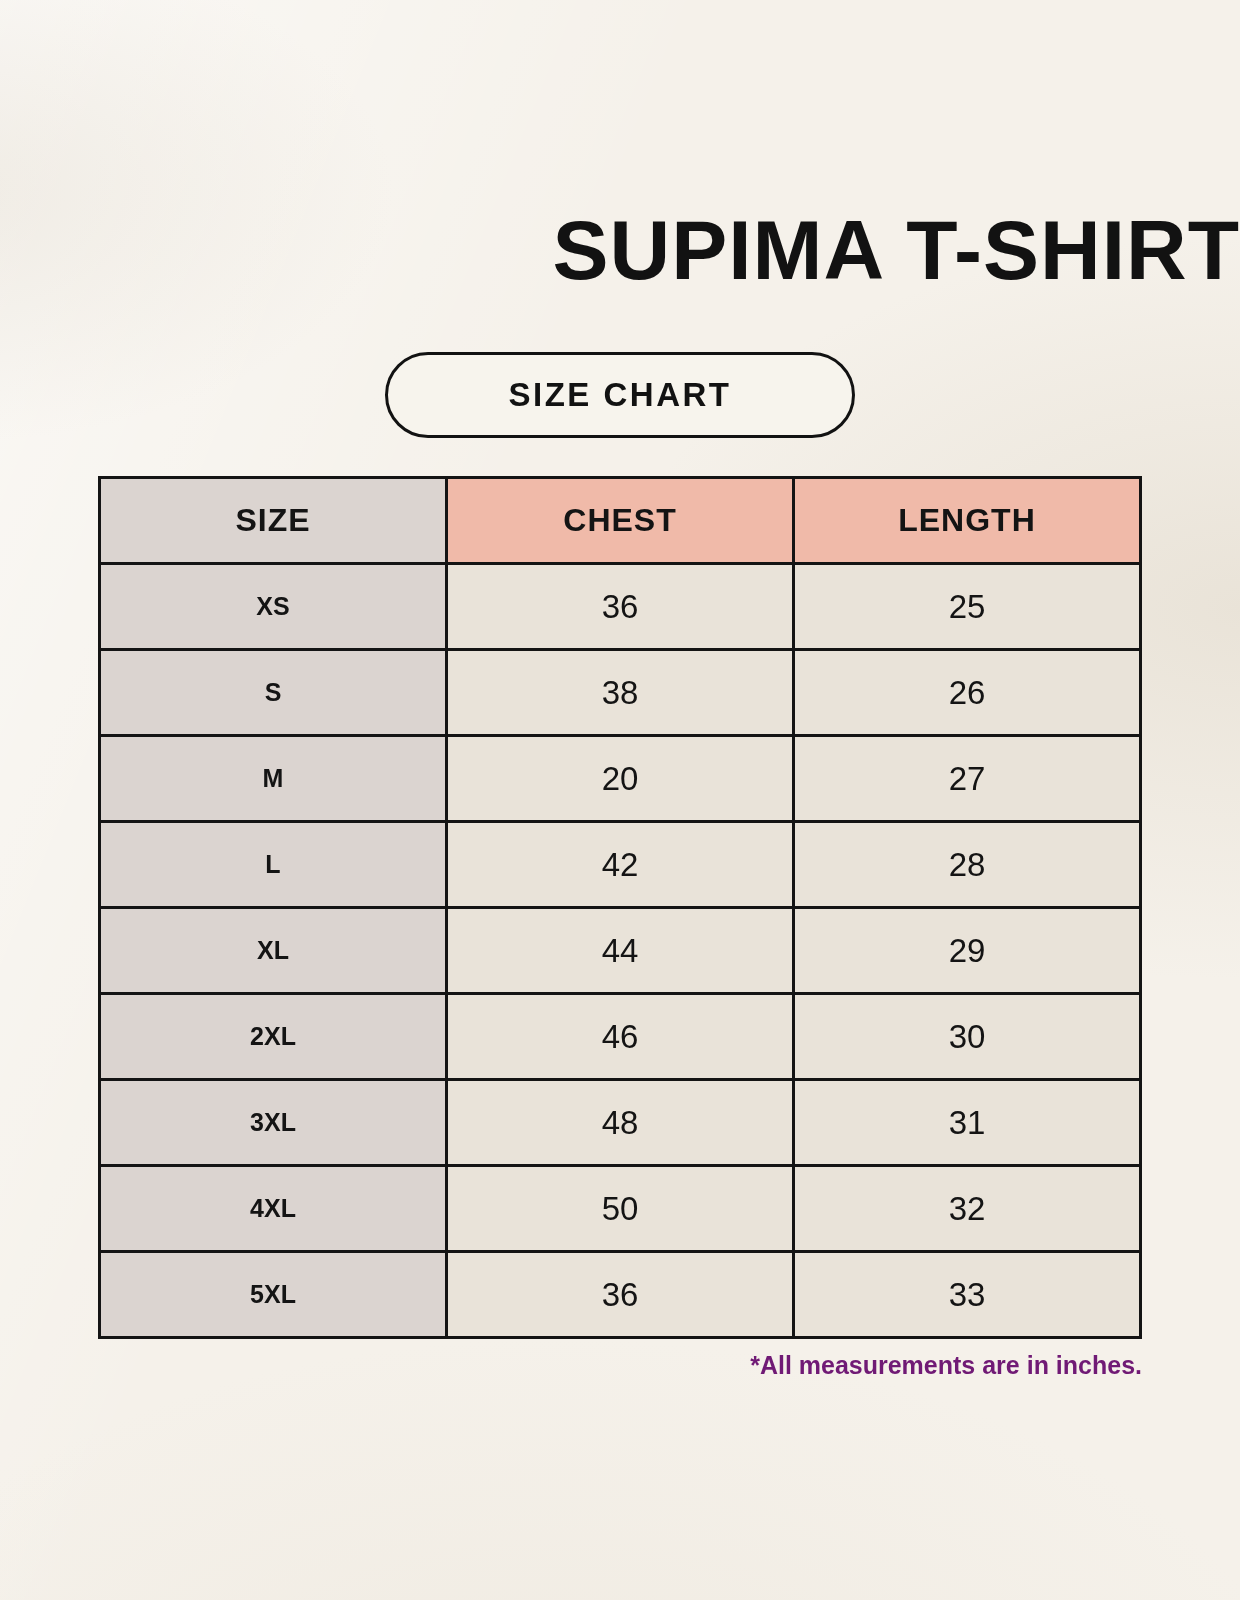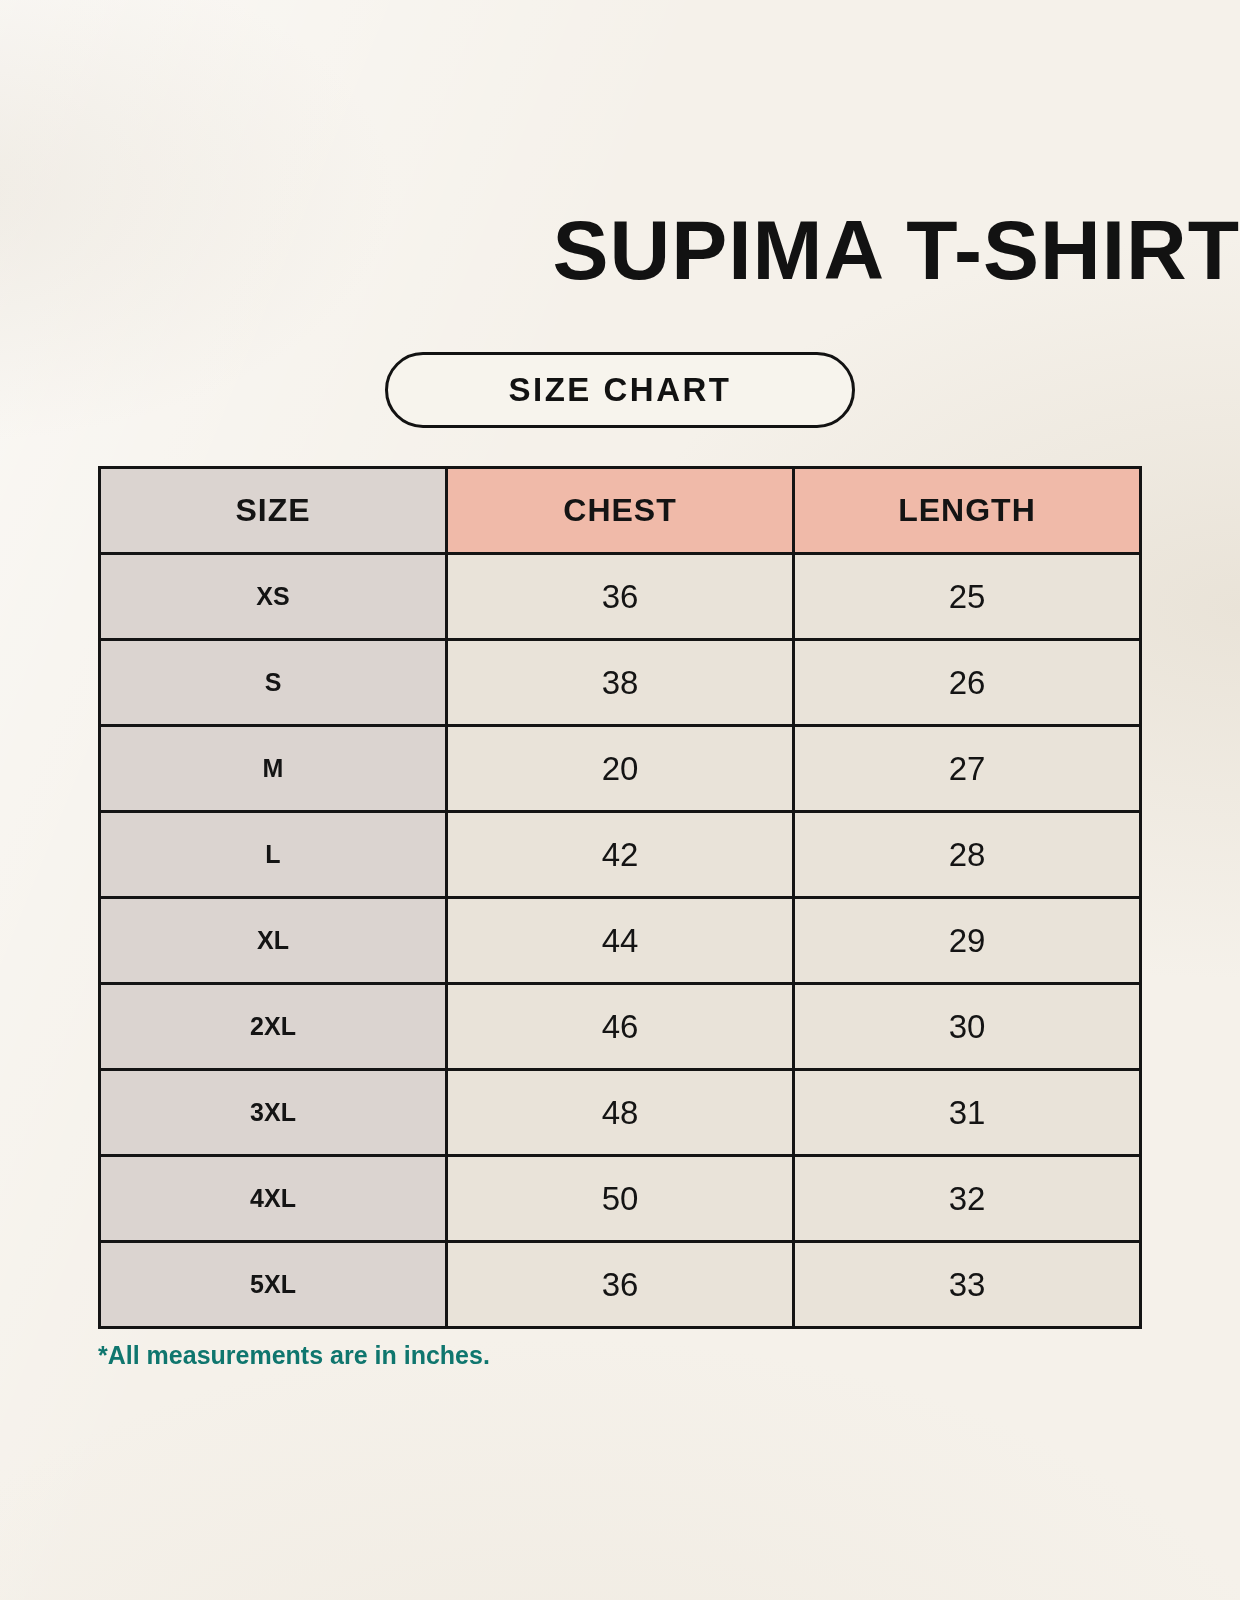--- a/index.html
+++ b/index.html
@@ -36,21 +36,21 @@
     text-align: right;
     font-size: 84px;
     font-weight: 700;
     letter-spacing: 1px;
     line-height: 1;
     color: #121212;
   }
 
   .size-chart-pill {
     width: 470px;
-    height: 76px;
+    height: 86px;
     margin: 60px auto 0 auto;
     border: 3.5px solid #121212;
     border-radius: 50px;
     background: #f7f4ed;
     display: flex;
     align-items: center;
     justify-content: center;
     font-size: 33px;
     font-weight: 700;
     letter-spacing: 2.5px;
@@ -89,24 +89,24 @@
 
   td.value-cell {
     background: #e9e3d9;
     font-size: 33px;
     font-weight: 400;
   }
 
   .footnote {
     width: 1044px;
     margin: 12px auto 0 auto;
-    text-align: left;
+    text-align: right;
     font-size: 25px;
     font-weight: 700;
-    color: #0f766e;
+    color: #701a75;
   }
 </style>
 </head>
 <body>
 
 <div class="bg-texture"></div>
 
 <div class="content">
 
   <h1 class="page-title">SUPIMA T-SHIRT</h1>

